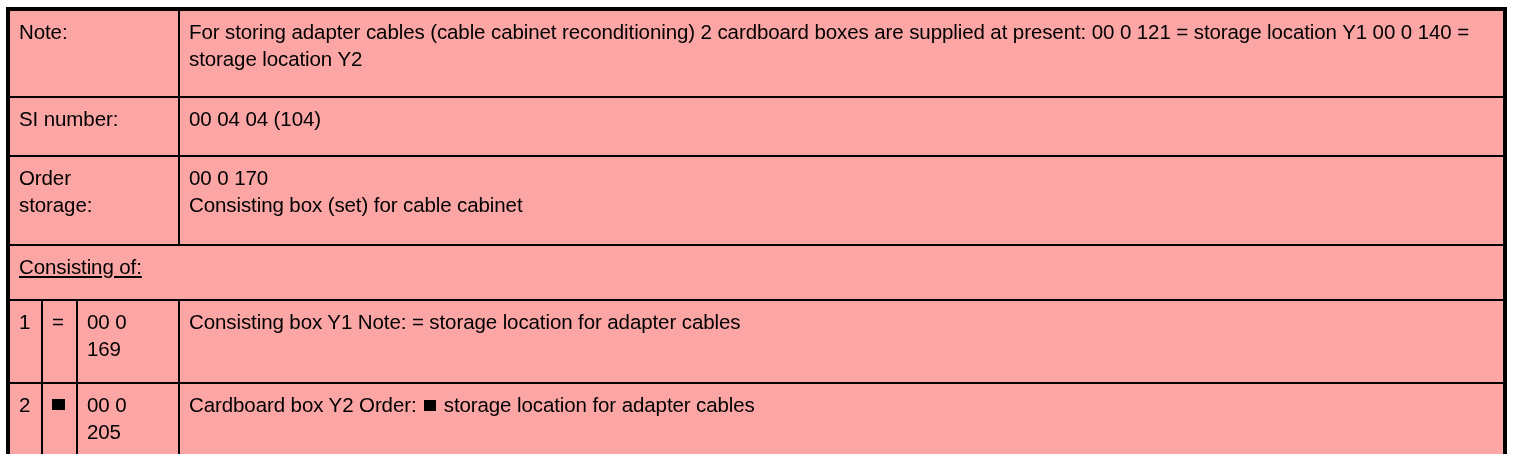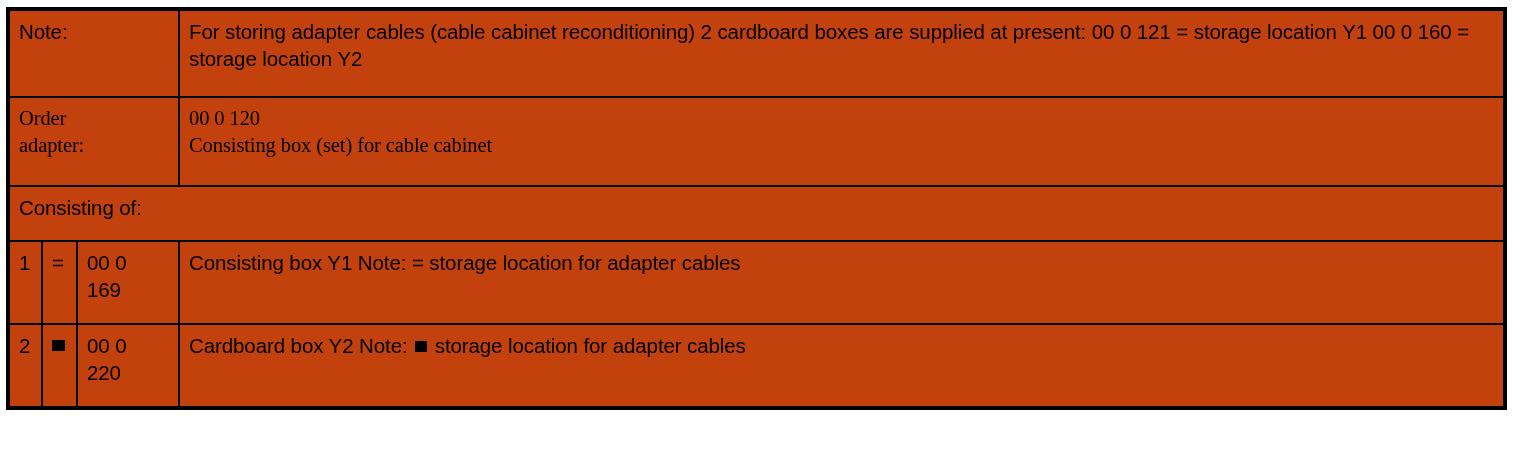--- a/index.html
+++ b/index.html
@@ -37,21 +37,21 @@
 
   table.doc-table td {
     border: 2px solid #000000;
     vertical-align: top;
     padding: 7px 9px 8px 9px;
     font-size: 20.5px;
     line-height: 1.33;
     letter-spacing: -0.1px;
     font-stretch: condensed;
     color: #000000;
-    background: #c2410c;
+    background: #fca5a5;
   }
 
   
   .col-idx   { width: 34px;  }
   .col-sym   { width: 35px;  }
   .col-part  { width: 102px; }
 
   td.cell-idx,
   td.cell-sym {
     padding-left: 8px;
@@ -70,53 +70,57 @@
     display: inline-block;
     width: 12px;
     height: 11px;
     background: #000000;
     vertical-align: 1px;
     margin: 0 2px;
   }
 
   .row-note td        { height: 70px; }
   .row-si td          { height: 42px; }
-  .row-order td       { height: 72px; font-family: Liberation Serif, serif; }
-  .row-consist td     { height: 38px; }
+  .row-order td       { height: 72px; }
+  .row-consist td     { height: 38px; text-decoration: underline; }
   .row-item td        { height: 66px; }
 
   .twoline span { display: block; }
 </style>
 </head>
 <body>
 
 <div id="page">
 
   <table class="doc-table">
     <colgroup>
       <col class="col-idx">
       <col class="col-sym">
       <col class="col-part">
       <col>
     </colgroup>
     <tbody>
 
       <tr class="row-note">
         <td colspan="3" class="cell-label">Note:</td>
-        <td class="cell-value">For storing adapter cables (cable cabinet reconditioning) 2 cardboard boxes are supplied at present: 00 0 121 = storage location Y1 00 0 160 = storage location Y2</td>
+        <td class="cell-value">For storing adapter cables (cable cabinet reconditioning) 2 cardboard boxes are supplied at present: 00 0 121 = storage location Y1 00 0 140 = storage location Y2</td>
       </tr>
 
+      <tr class="row-si">
+        <td colspan="3" class="cell-label">SI number:</td>
+        <td class="cell-value">00 04 04 (104)</td>
+      </tr>
 
       <tr class="row-order">
         <td colspan="3" class="cell-label twoline">
           <span>Order</span>
-          <span>adapter:</span>
+          <span>storage:</span>
         </td>
         <td class="cell-value twoline">
-          <span>00 0 120</span>
+          <span>00 0 170</span>
           <span>Consisting box (set) for cable cabinet</span>
         </td>
       </tr>
 
       <tr class="row-consist">
         <td colspan="4" class="cell-label">Consisting of:</td>
       </tr>
 
       <tr class="row-item">
         <td class="cell-idx">1</td>
@@ -132,23 +136,23 @@
         </td>
       </tr>
 
       <tr class="row-item">
         <td class="cell-idx">2</td>
         <td class="cell-sym">
           <span class="sym-square"></span>
         </td>
         <td class="cell-part twoline">
           <span>00 0</span>
-          <span>220</span>
+          <span>205</span>
         </td>
         <td class="cell-desc">
-          <span>Cardboard box Y2 Note: </span><span class="inline-square"></span><span> storage location for adapter cables</span>
+          <span>Cardboard box Y2 Order: </span><span class="inline-square"></span><span> storage location for adapter cables</span>
         </td>
       </tr>
 
     </tbody>
   </table>
 
 </div>
 
 </body></html>

